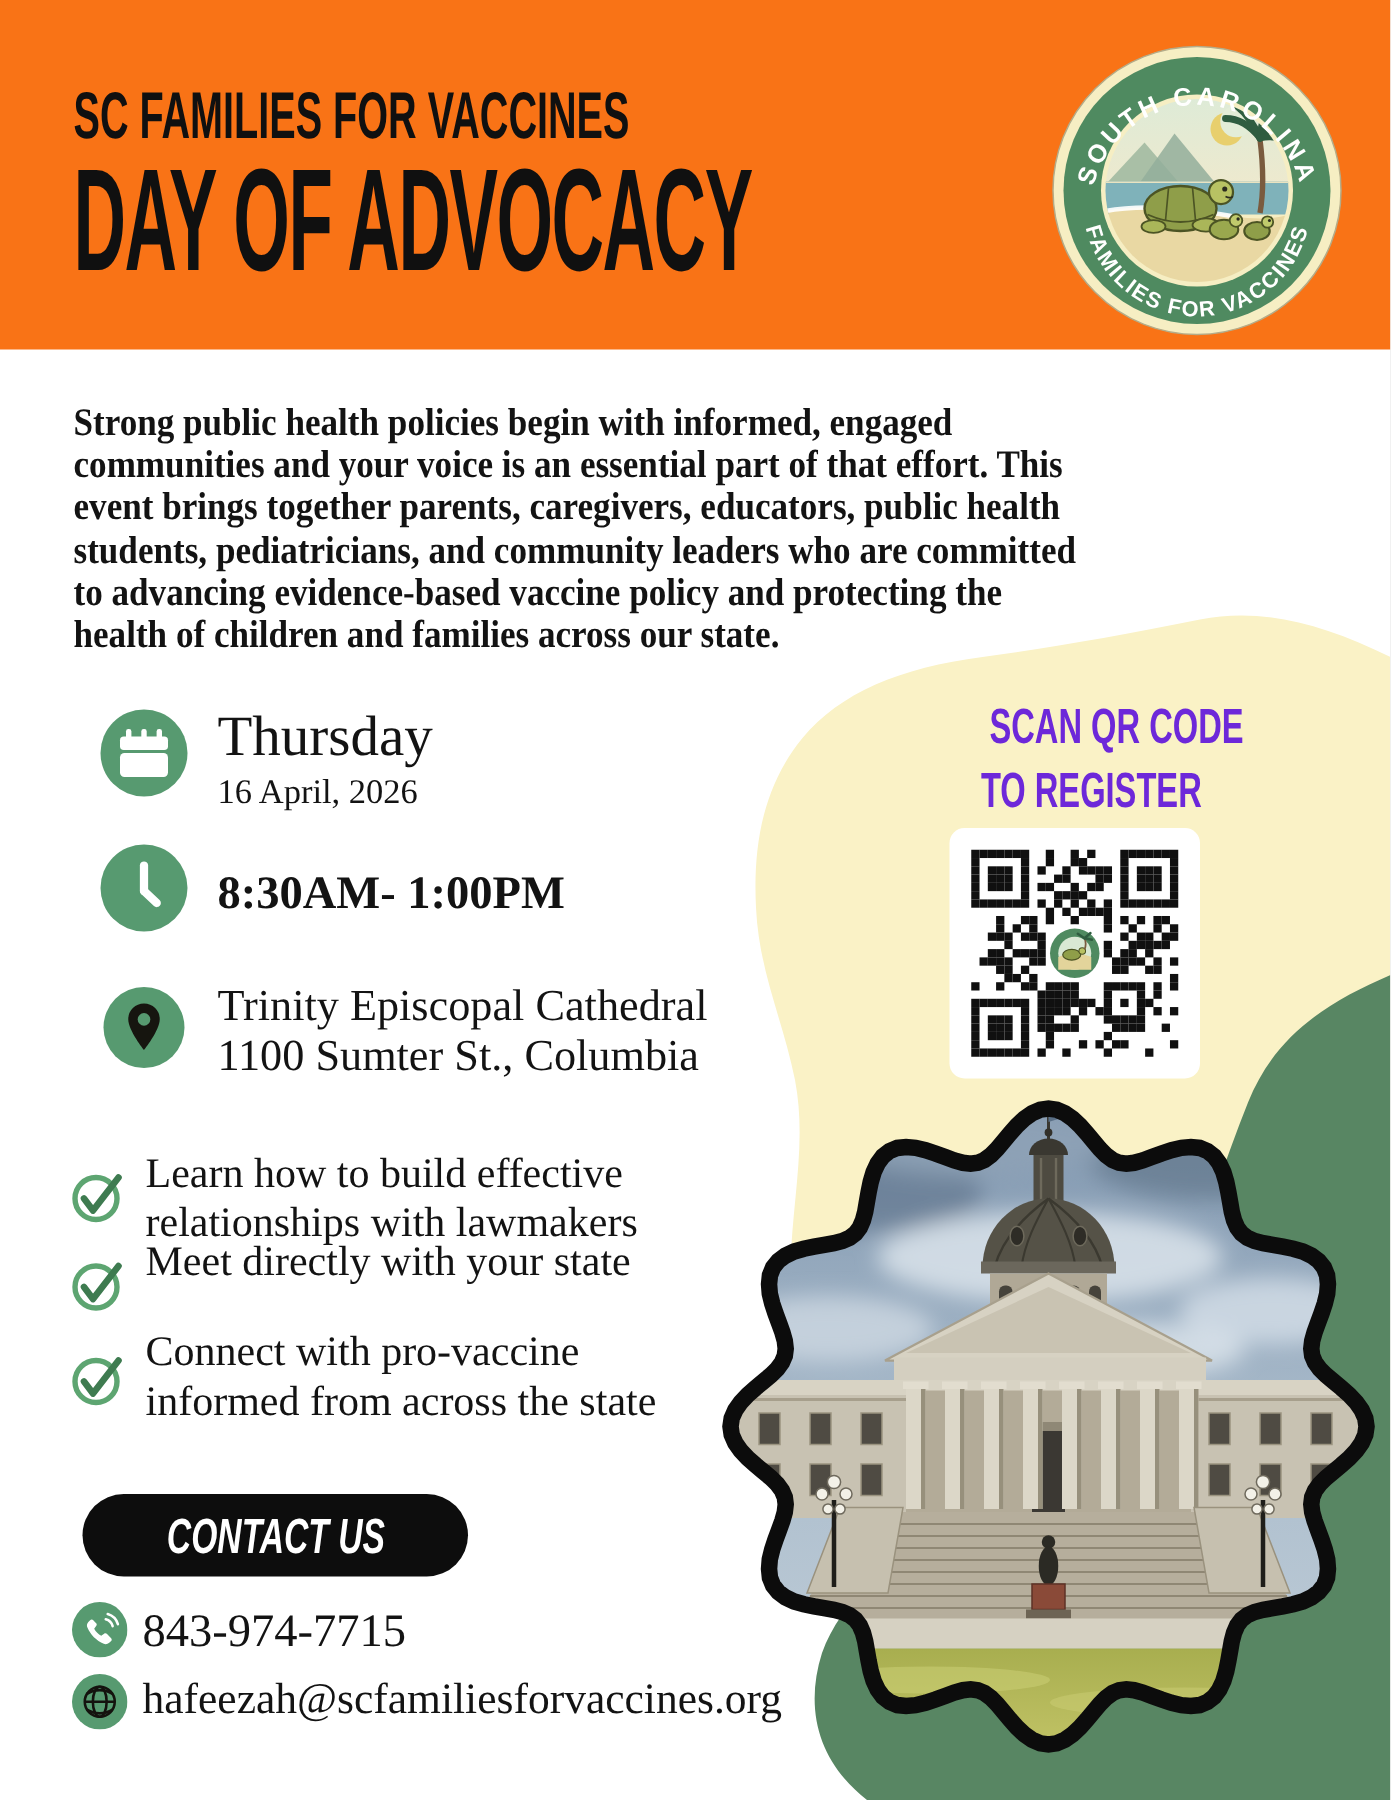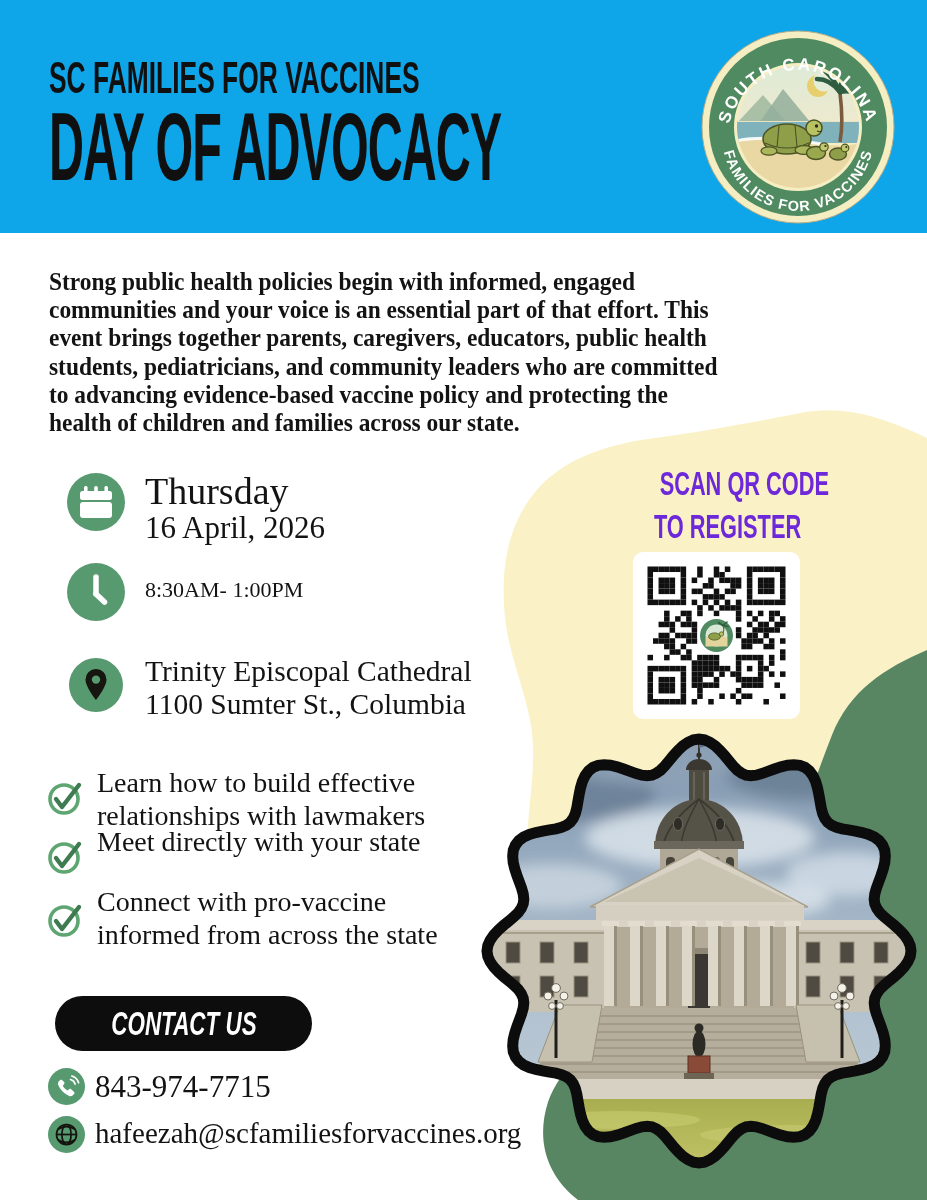--- a/index.html
+++ b/index.html
@@ -1,38 +1,38 @@
 <!DOCTYPE html>
 <html><head>
 <meta charset="utf-8">
 <style>
   html,body{margin:0;padding:0;background:#e8e8e8;}
   .page{position:relative;width:927px;height:1200px;background:#ffffff;overflow:hidden;
         font-family:"Liberation Serif",serif;color:#131313;}
   
-  .banner{position:absolute;left:0;top:0;width:927px;height:233px;background:#0ea5e9;}
+  .banner{position:absolute;left:0;top:0;width:927px;height:233px;background:#f97316;}
   .eyebrow{position:absolute;left:49px;top:56px;font-family:"Liberation Sans",sans-serif;
            font-weight:700;font-size:44px;line-height:44px;color:#101010;white-space:nowrap;
            transform:scaleX(.60);transform-origin:left top;letter-spacing:0px;}
   .main-title{position:absolute;left:49px;top:98px;font-family:"Liberation Sans",sans-serif;
            font-weight:700;font-size:97px;line-height:97px;color:#101010;white-space:nowrap;
            transform:scaleX(.50);transform-origin:left top;letter-spacing:-2px;}
   .logo-badge{position:absolute;left:701px;top:29px;width:194px;height:196px;}
   
   .decor{position:absolute;left:0;top:0;z-index:1;}
   
   .layer{position:absolute;left:0;top:12px;width:846px;height:1200px;z-index:2;padding-left:48px;}
   .intro{position:absolute;left:49px;top:256px;font-weight:700;font-size:26px;line-height:28.2px;
          transform:scaleX(.90);transform-origin:left top;white-space:nowrap;}
   
   .ic-circle{position:absolute;border-radius:50%;background:#579a70;}
   .d-text{position:absolute;white-space:nowrap;}
   .d-day{font-size:38px;line-height:40px;}
-  .d-date{font-size:31px;line-height:34px;}
-  .d-time{font-size:22px;}
+  .d-date{font-size:23px;line-height:34px;}
+  .d-time{font-size:31px;font-weight:bold;}
   .d-loc{font-size:29.5px;line-height:33px;}
   
   .qr-head{position:absolute;left:616px;top:450px;width:200px;text-align:center;
            font-family:"Liberation Sans",sans-serif;font-weight:700;font-size:33px;
            line-height:43px;color:#6d28d9;}
   .qr-head .cond{display:inline-block;transform:scaleX(.66);transform-origin:center;white-space:nowrap;}
   .qr-box{position:absolute;left:633px;top:540px;width:167px;height:167px;background:#ffffff;
           border-radius:10px;}
   
   .hl-text{position:absolute;left:97px;font-size:28px;line-height:32.5px;white-space:nowrap;}

